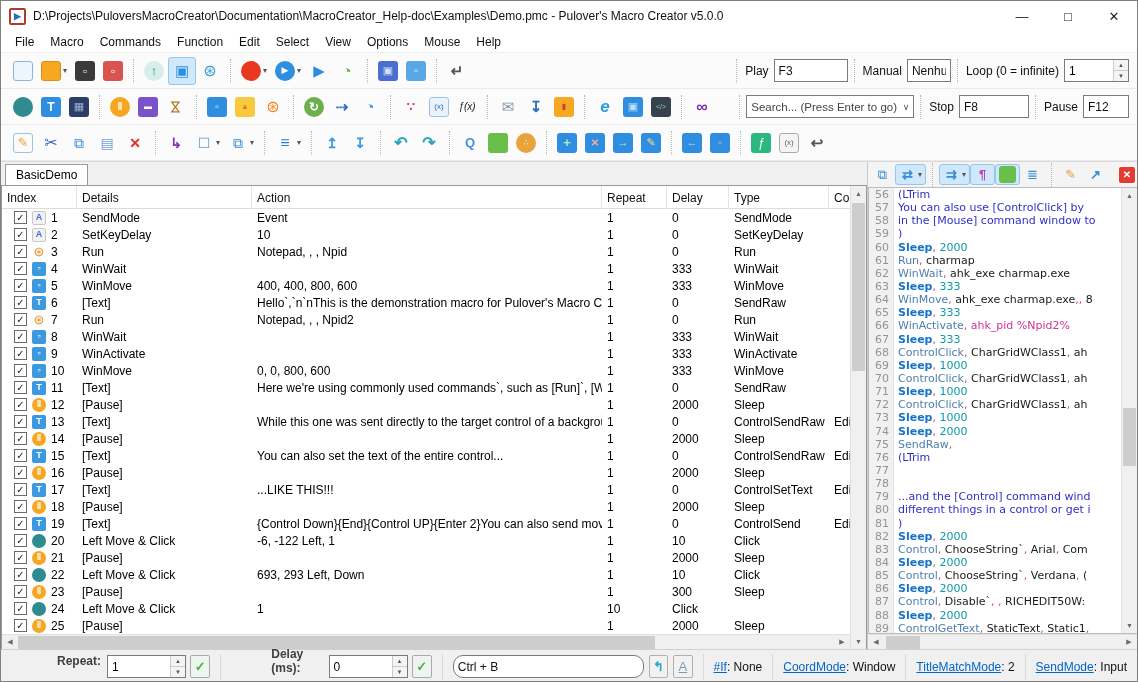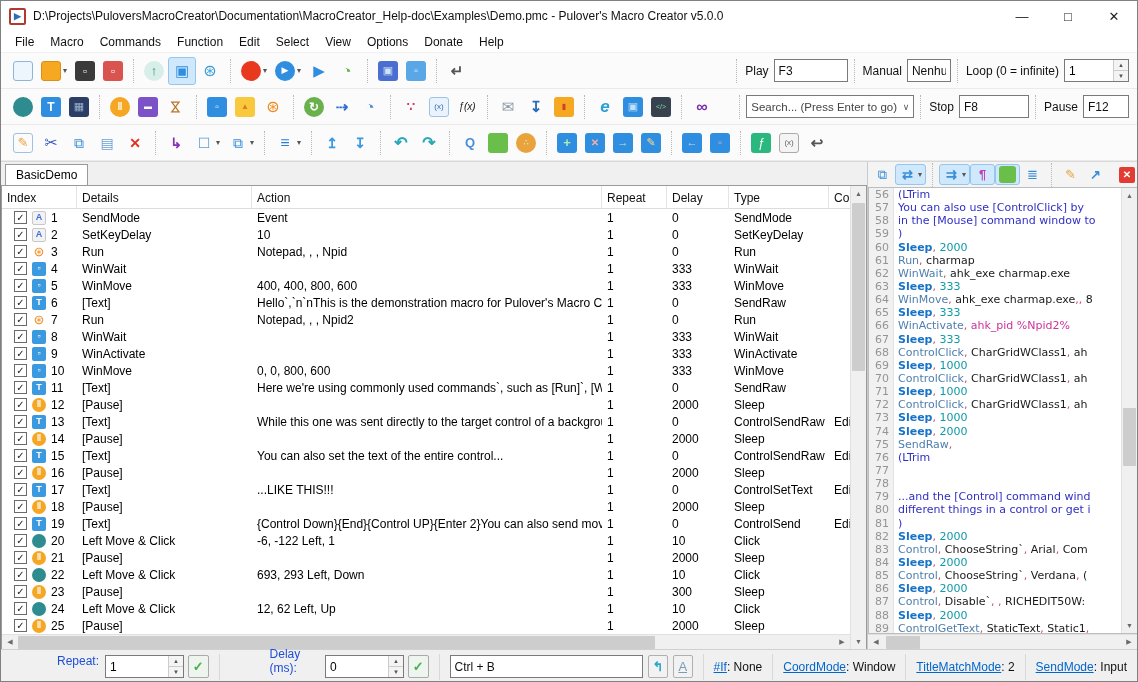--- a/index.html
+++ b/index.html
@@ -88,25 +88,25 @@
   .s-k { color:#1673c8; font-weight:bold; }
   .s-num { color:#0e9aa7; }
   .s-cmd { color:#4e7fae; }
   .s-com { color:#c84a63; }
   .s-var { color:#cc3399; }
   .s-arg { color:#1a1a1a; }
   .edhscroll { height:15px; }
 
   
   .statusbar { height:34px; background:#f0f0f0; border-top:1px solid #d0d0d0; display:flex; align-items:center; padding:0 10px; }
-  .sblabel { color:#1d4ed8; margin:0 6px 12px 10px; }
+  .sblabel { color:#404040; margin:0 6px 12px 10px;font-weight:bold; }
   .checkbtn { width:25px; height:23px; margin-left:4px; border:1px solid #aaa; background:#eef4ee; color:#4caf50;
               display:flex; align-items:center; justify-content:center; font-size:13px; font-weight:bold; border-radius:2px; }
   .sbV { width:1px; height:26px; border-left:1px solid #d8d8d8; margin:0 10px; }
-  .hotkeyinput { width:238px; }
+  .hotkeyinput { width:238px;border-radius:10px; }
   .sqbtn { width:24px; height:23px; margin-left:5px; border:1px solid #b0b0b0; background:#f2f2f2; border-radius:2px;
            display:flex; align-items:center; justify-content:center; font-size:13px; }
   .sbitem { white-space:nowrap; color:#111; }
   .sblink { color:#0066cc; text-decoration:underline; }
 </style>
 </head>
 <body>
 
 <div class="titlebar">
   <span class="appicon">▶</span>
@@ -120,21 +120,21 @@
 
 <div class="menubar" id="menubar">
     <span class="menuitem">File</span>
     <span class="menuitem">Macro</span>
     <span class="menuitem">Commands</span>
     <span class="menuitem">Function</span>
     <span class="menuitem">Edit</span>
     <span class="menuitem">Select</span>
     <span class="menuitem">View</span>
     <span class="menuitem">Options</span>
-    <span class="menuitem">Donate</span>
+    <span class="menuitem">Mouse</span>
     <span class="menuitem">Help</span>
   </div>
 
 <div class="toolbar">
   <span style="display:flex;align-items:center;">
       <span class="tbtn">
         <span class="ticon" style="background: rgb(238, 246, 253); border: 1px solid rgb(138, 182, 220);"></span>
       </span>
       <span class="tbtn">
         <span class="ticon" style="background: rgb(246, 168, 33); border: 1px solid rgb(216, 144, 26);"></span>
@@ -699,21 +699,20 @@
               <span class="cell">Sleep</span>
               <span class="cell"></span>
             </div>
             <div class="trow">
               <span class="cell c-index">
                 <span class="cb">✓</span>
                 <span class="ricon round" style="background: rgb(46, 139, 143);"></span>
                 <span>24</span>
               </span>
               <span class="cell">Left Move &amp; Click</span>
-              <span class="cell">12, 62 Left, Up</span>
               <span class="cell">1</span>
               <span class="cell">10</span>
               <span class="cell">Click</span>
               <span class="cell"></span>
             </div>
             <div class="trow">
               <span class="cell c-index">
                 <span class="cb">✓</span>
                 <span class="ricon round" style="background: rgb(245, 166, 35); color: rgb(255, 255, 255); font-weight: bold;">‖</span>
                 <span>25</span>

